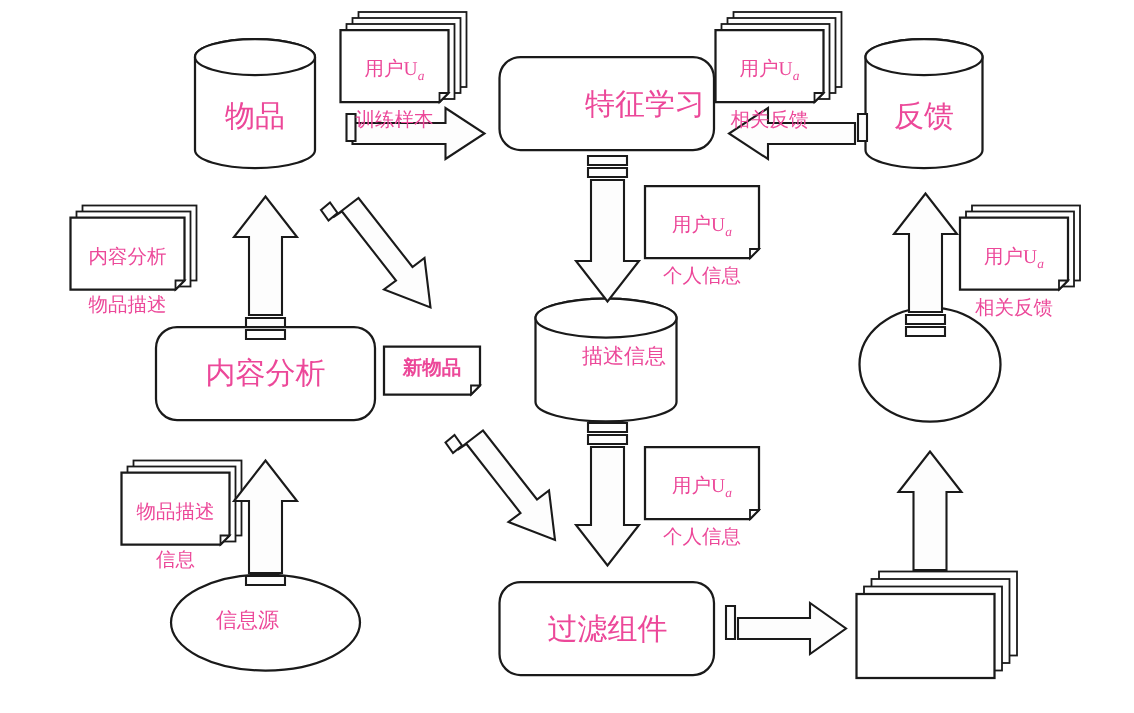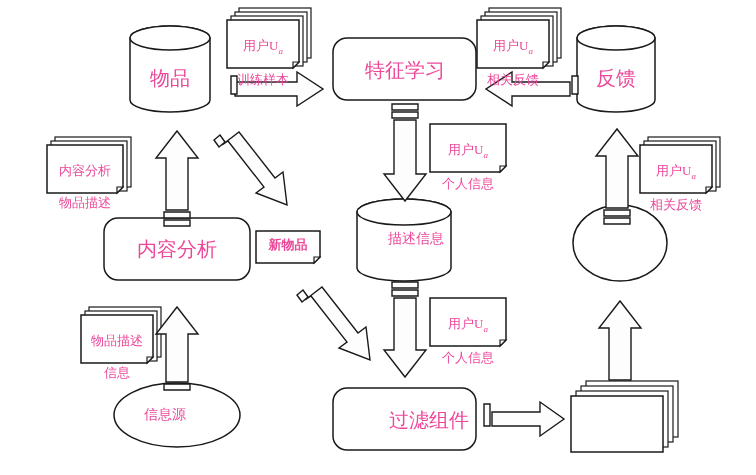--- a/index.html
+++ b/index.html
@@ -188,28 +188,28 @@
       <path class="arw" d="M214,140 l6,-5 l5,7 l-6,5 z"></path>
     </g>
 
     <g>
       <path class="arw" d="M305,300 l17,-13 l36,46 l8,-6 l4,33 l-31,-12 l8,-6 l-36,-46 z"></path>
       <path class="arw" d="M297,295 l6,-5 l5,7 l-6,5 z"></path>
     </g>
   </svg>
 
   <div class="lbl big" style="left:130px;top:66px;width:80px;">物品</div>
-  <div class="lbl big" style="left:334px;top:58px;width:142px;">特征学习</div>
+  <div class="lbl big" style="left:334px;top:58px;width:142px;padding-left:25px;">特征学习</div>
   <div class="lbl big" style="left:577px;top:66px;width:78px;">反馈</div>
   <div class="lbl big" style="left:104px;top:237px;width:146px;">内容分析</div>
   <div class="lbl mid" style="left:357px;top:230px;width:118px;">描述信息</div>
 
 
   <div class="lbl mid" style="left:114px;top:406px;width:102px;">信息源</div>
-  <div class="lbl big" style="left:334px;top:408px;width:142px;padding-left:24px;">过滤组件</div>
+  <div class="lbl big" style="left:334px;top:408px;width:142px;">过滤组件</div>
 
   <div class="lbl sm" style="left:227px;top:22px;width:72px;">
     <span>用户U</span><span class="sub it">a</span><br>
     <span>训练样本</span>
   </div>
 
   <div class="lbl sm" style="left:477px;top:22px;width:72px;">
     <span>用户U</span><span class="sub it">a</span><br>
     <span>相关反馈</span>
   </div>

